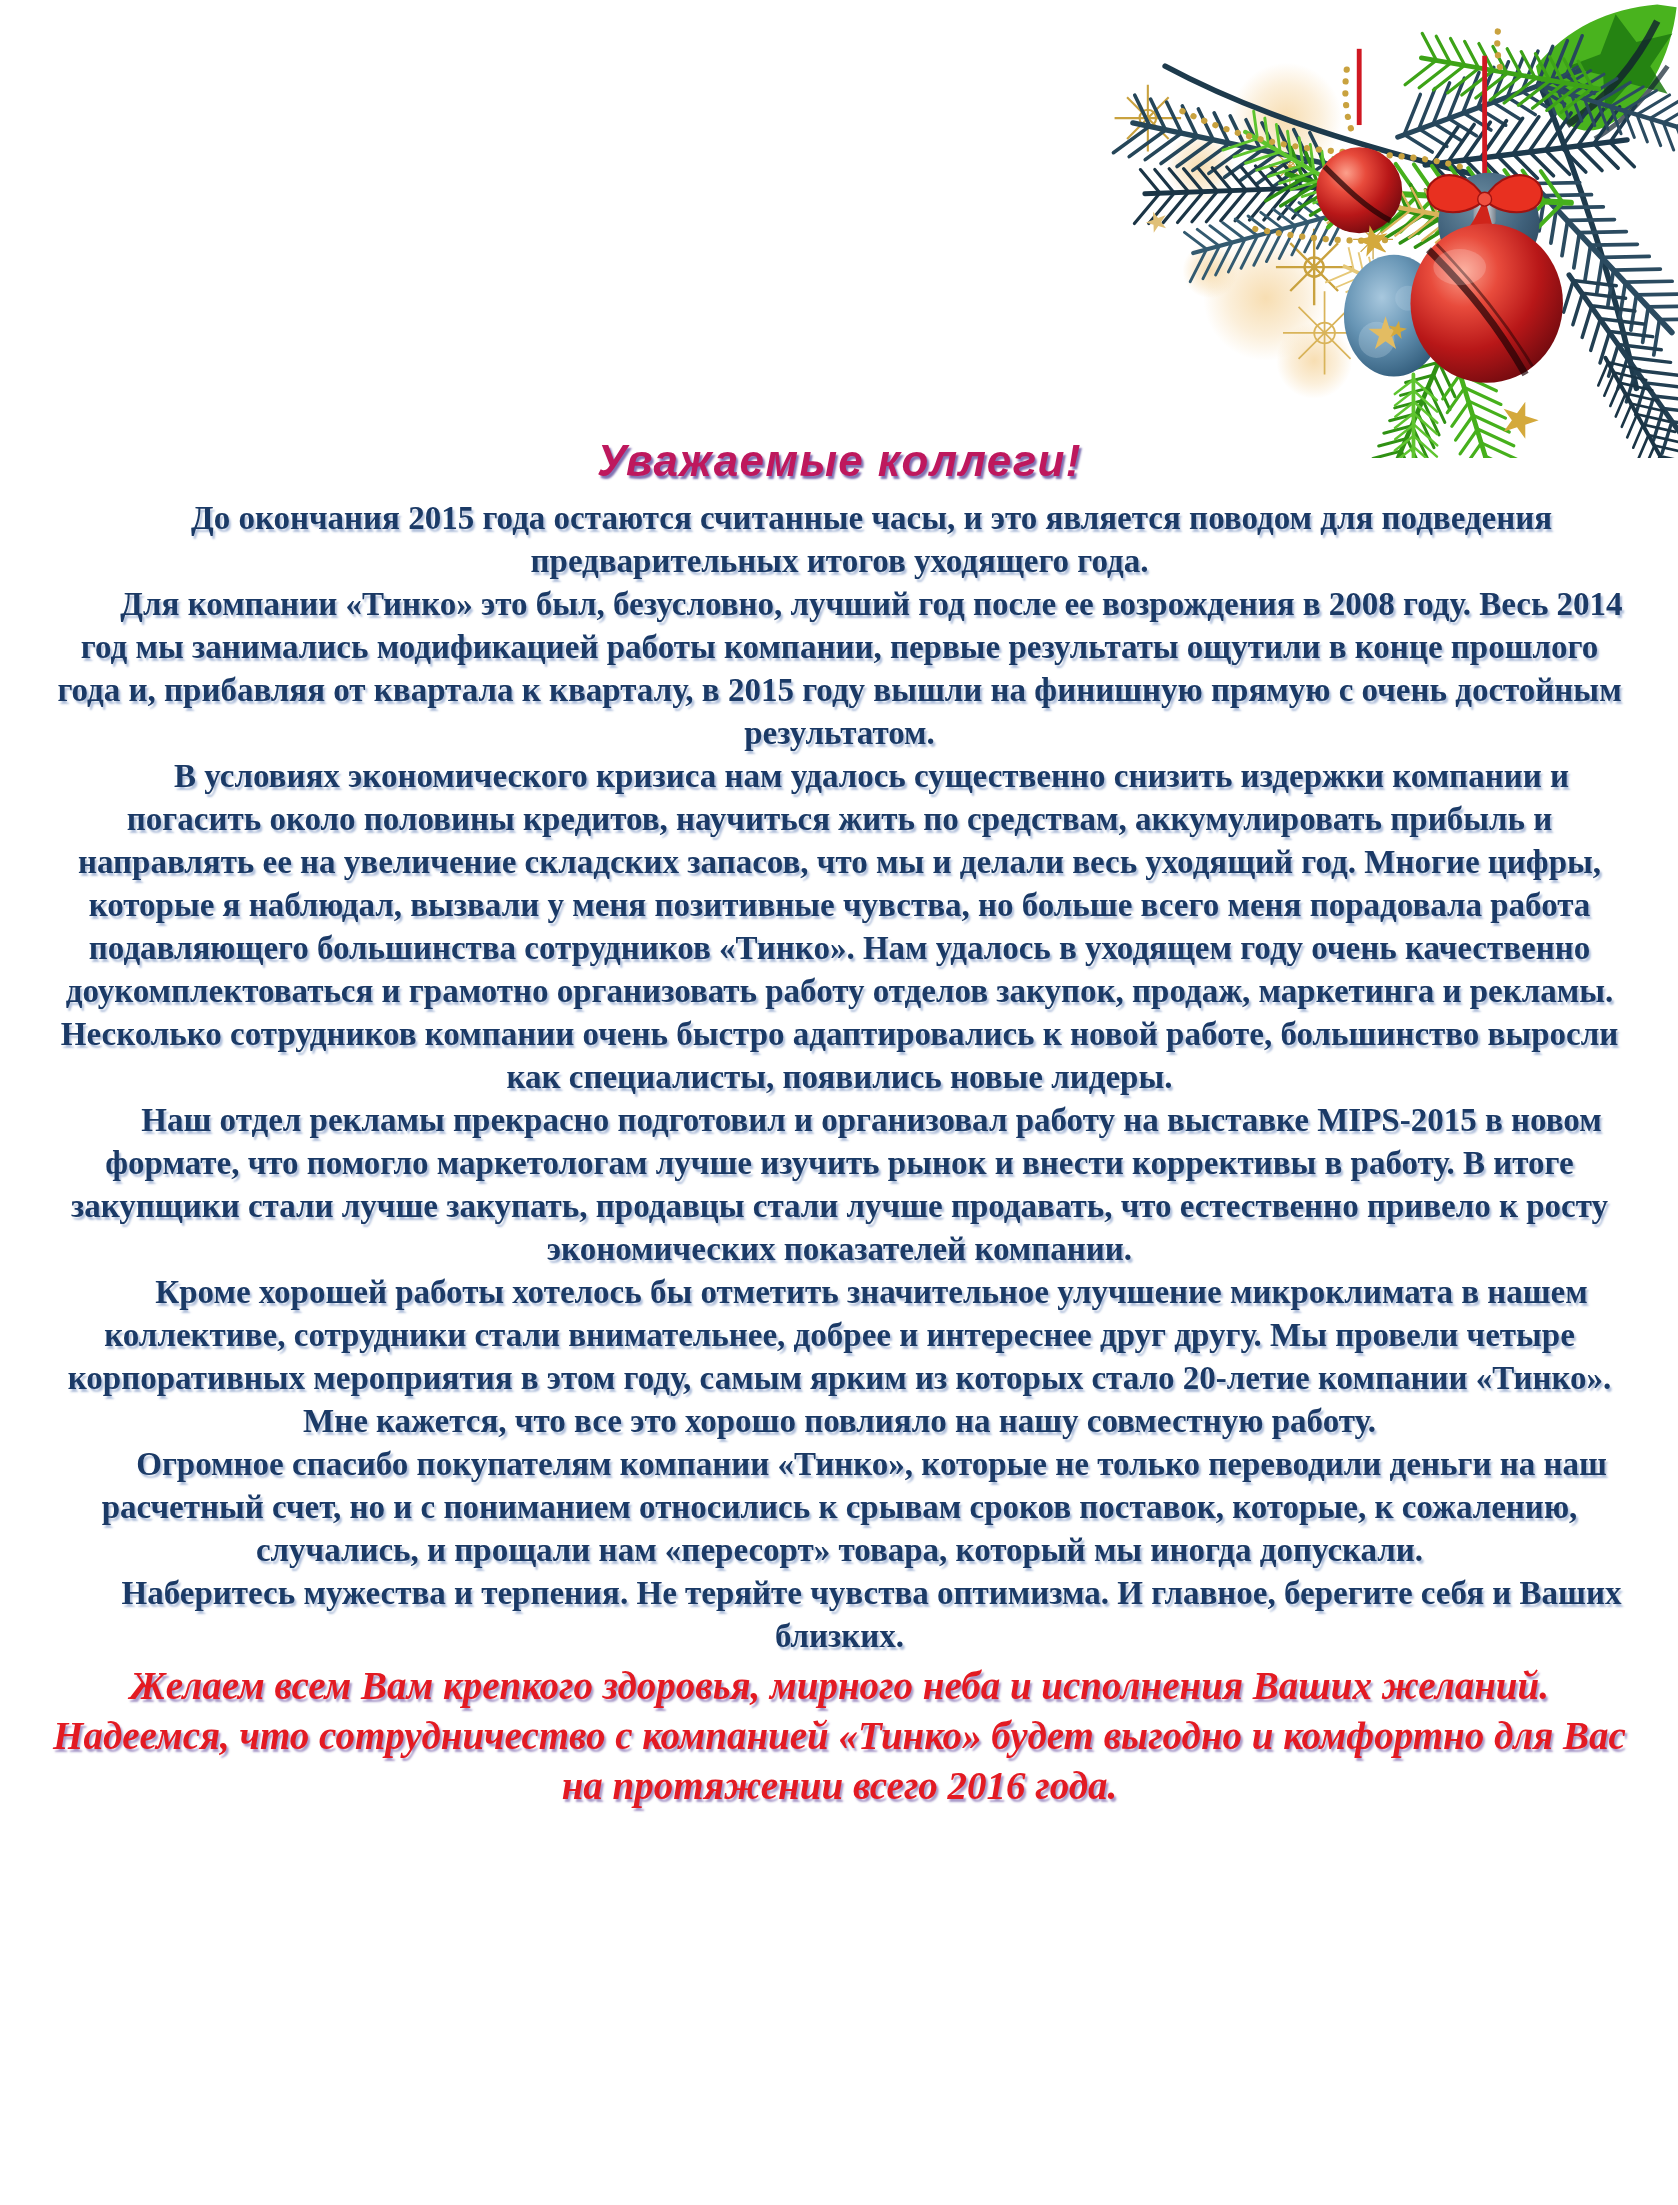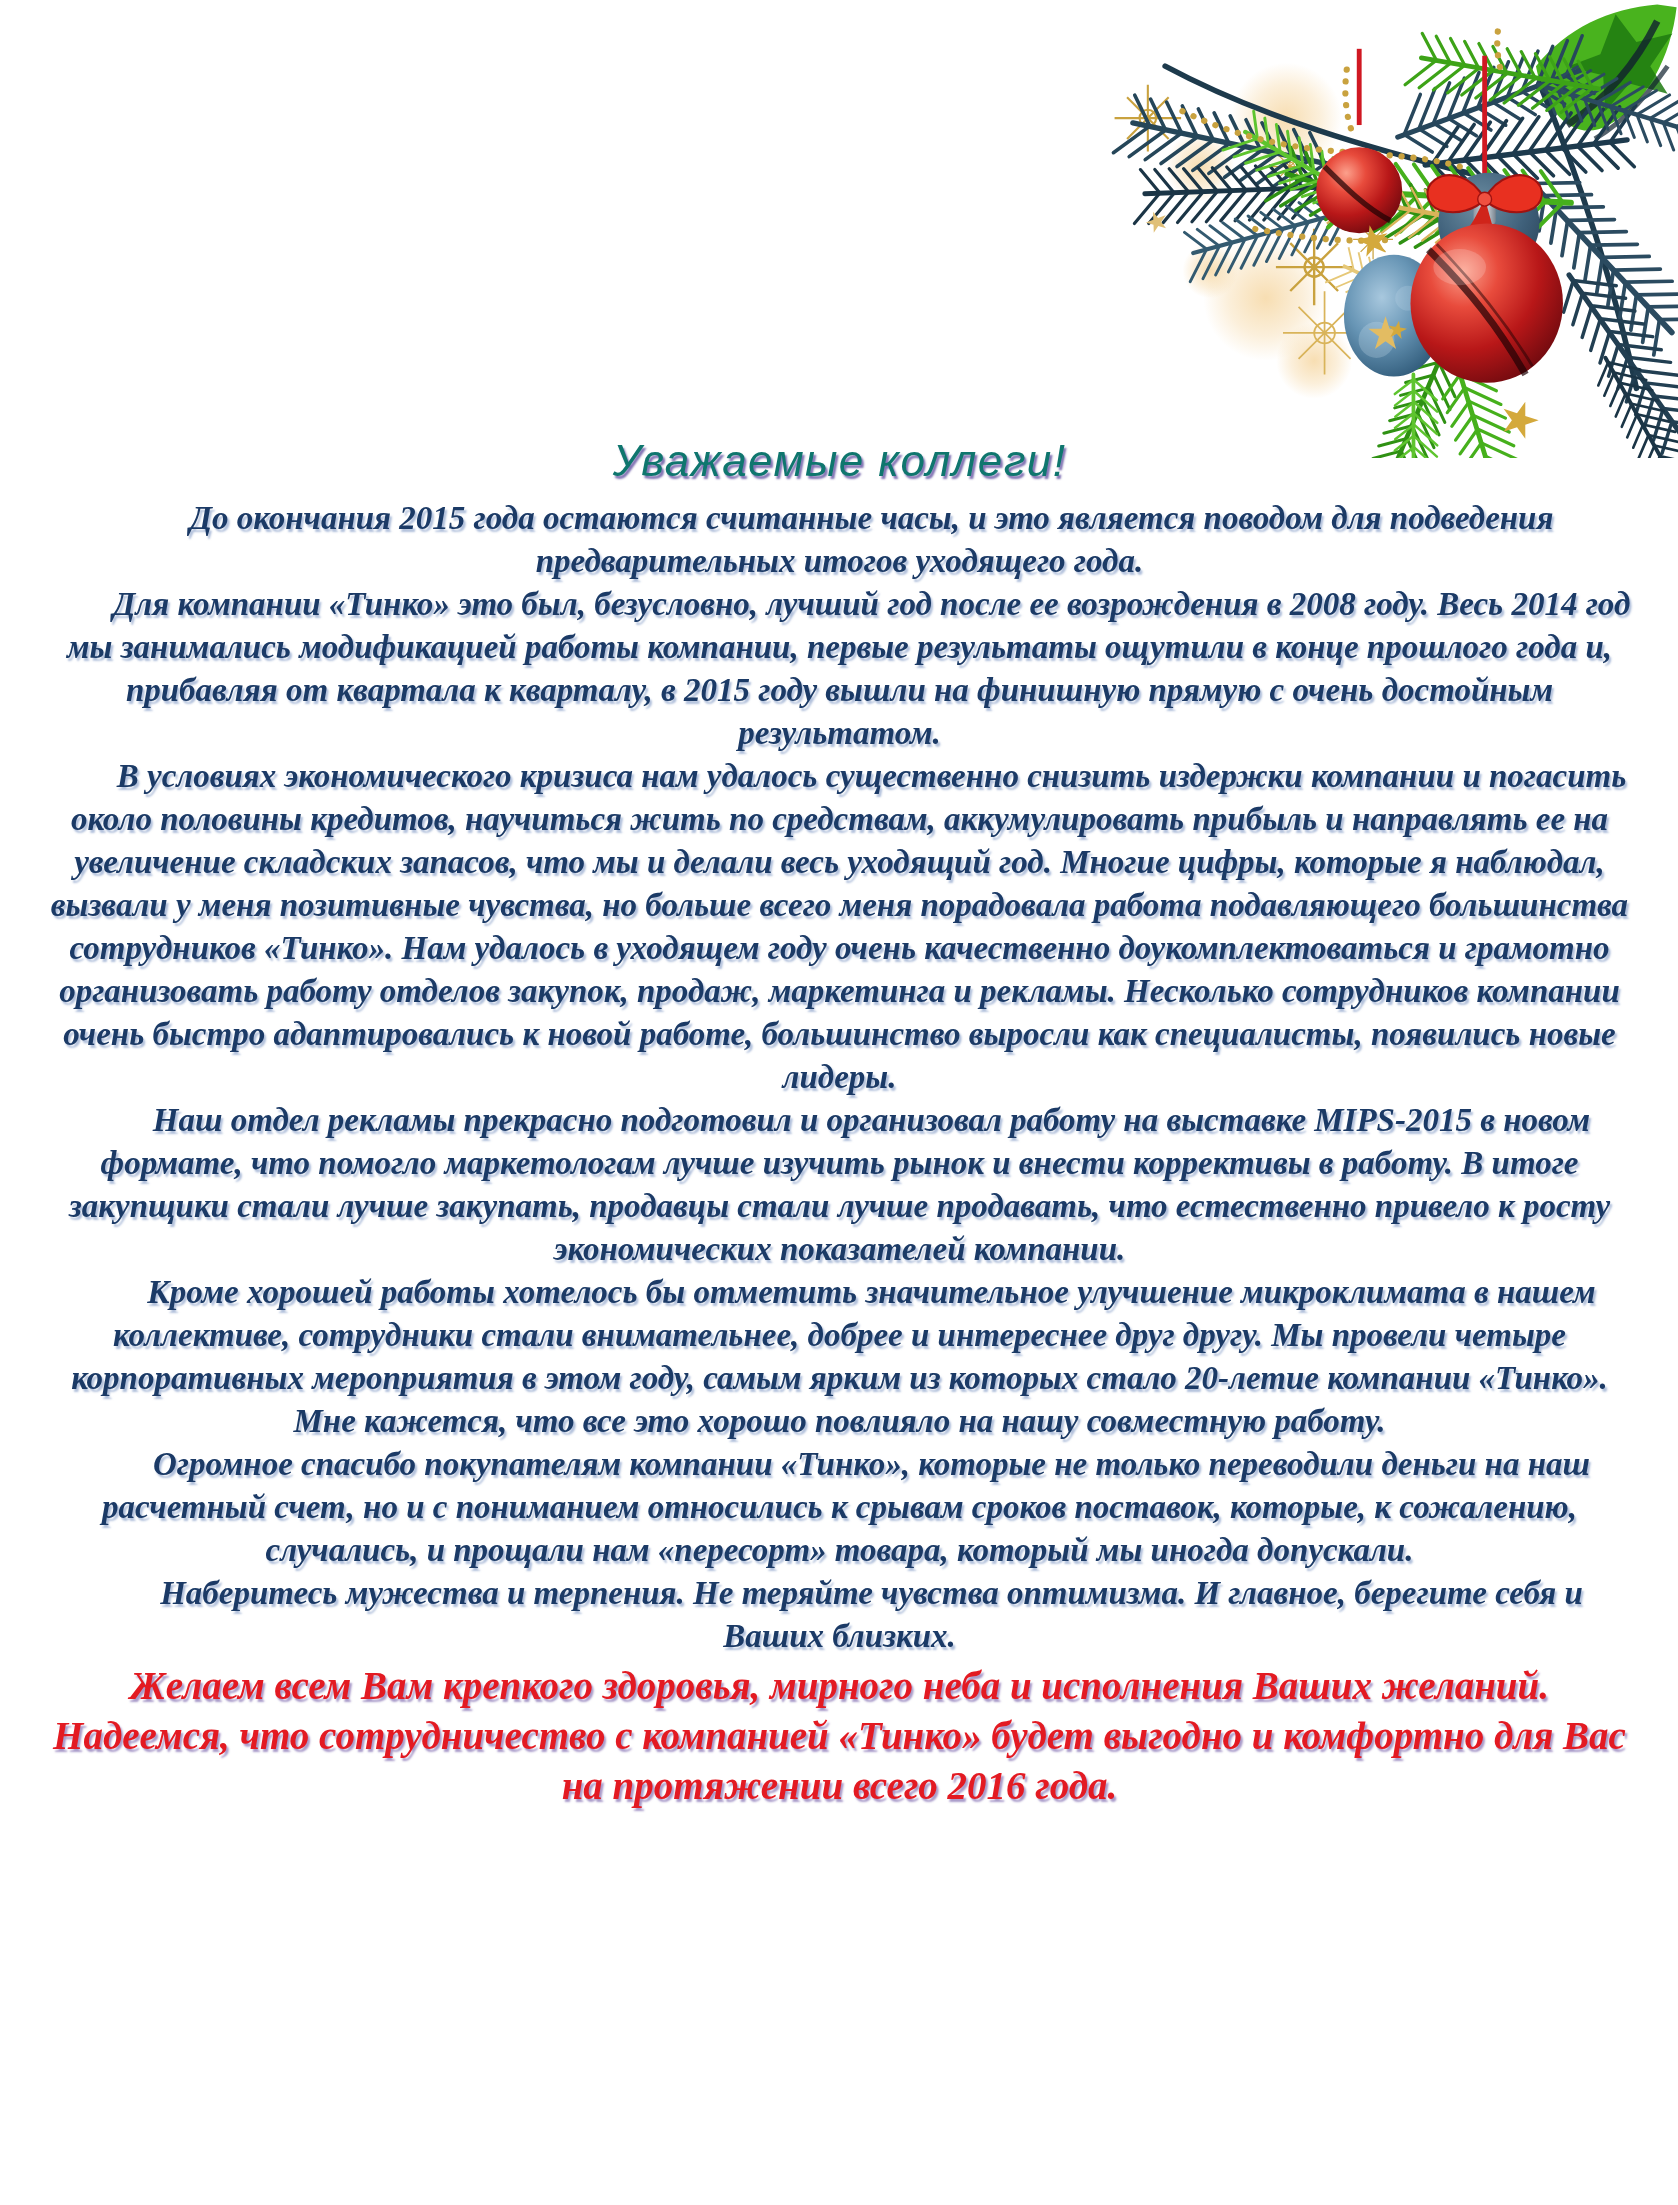--- a/index.html
+++ b/index.html
@@ -22,29 +22,28 @@
     position: absolute;
     left: 46px;
     top: 436px;
     width: 1587px;
     text-align: center;
   }
   .title {
     margin: 0 0 11px 0;
     font-family: "Liberation Sans", sans-serif;
     font-style: italic;
-    font-weight: normal;
+    font-weight: bold;
     font-size: 44px;
     letter-spacing: 1.4px;
-    color: #0f766e;
+    color: #be185d;
     text-shadow: 2.1px 2.8px 2.1px rgba(104, 88, 164, 0.85);
   }
   .para {
     margin: 0;
-    font-style: italic;
     font-weight: 700;
     font-size: 33px;
     line-height: 43px;
     text-indent: 64px;
     color: #1b3a66;
     text-shadow: 2.1px 2.8px 2.1px rgba(125, 150, 195, 0.6);
   }
   .closing {
     margin: 2.8px 0 0 0;
     font-style: italic;

